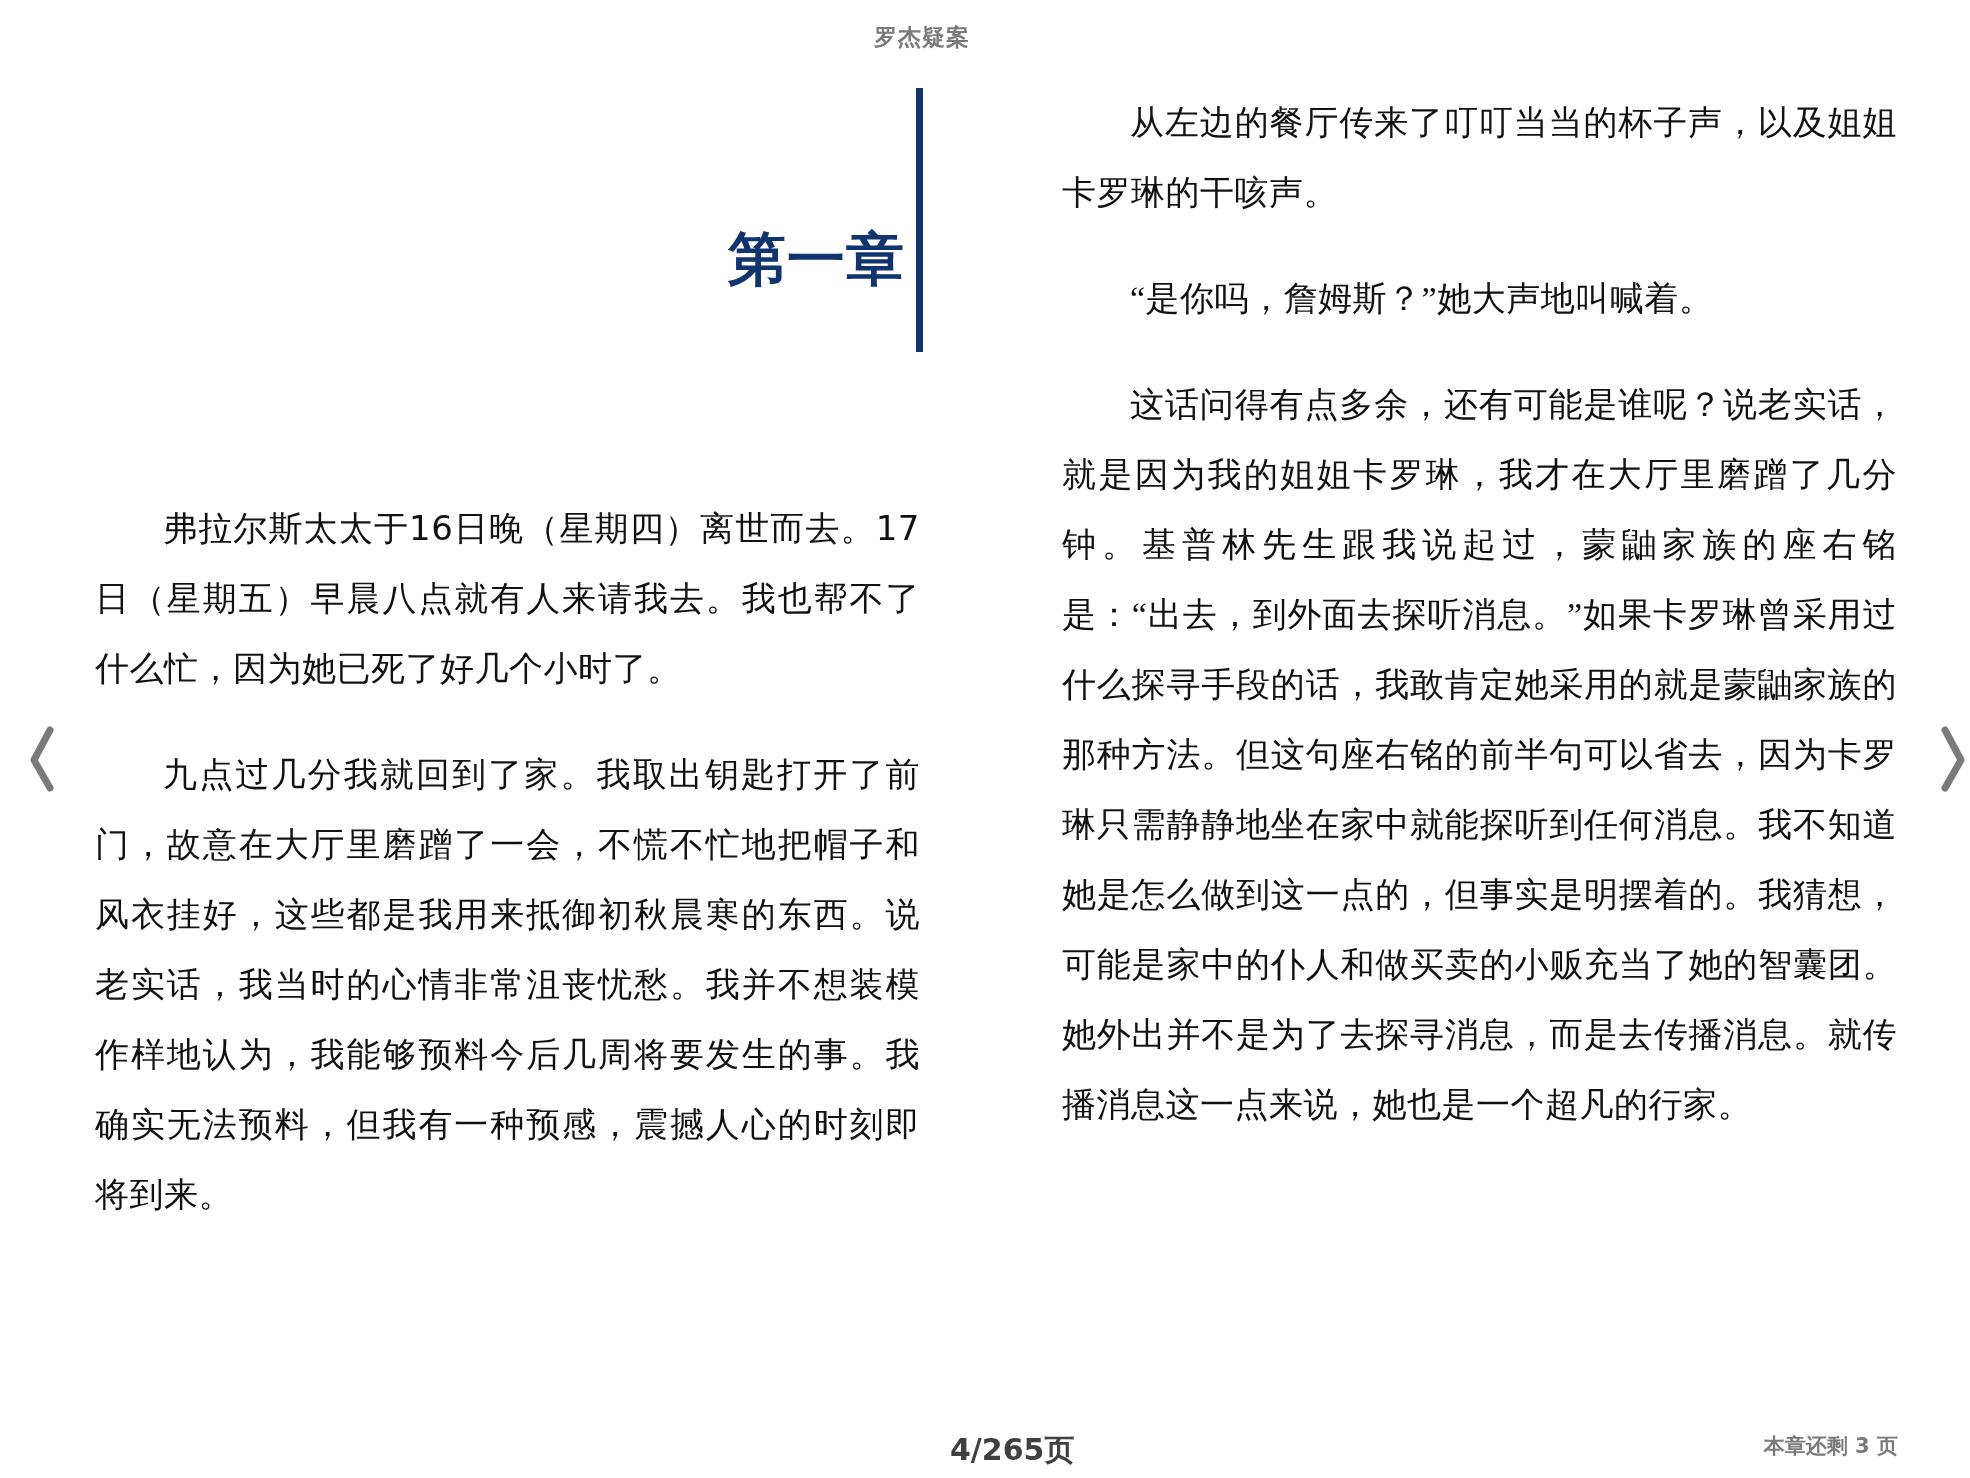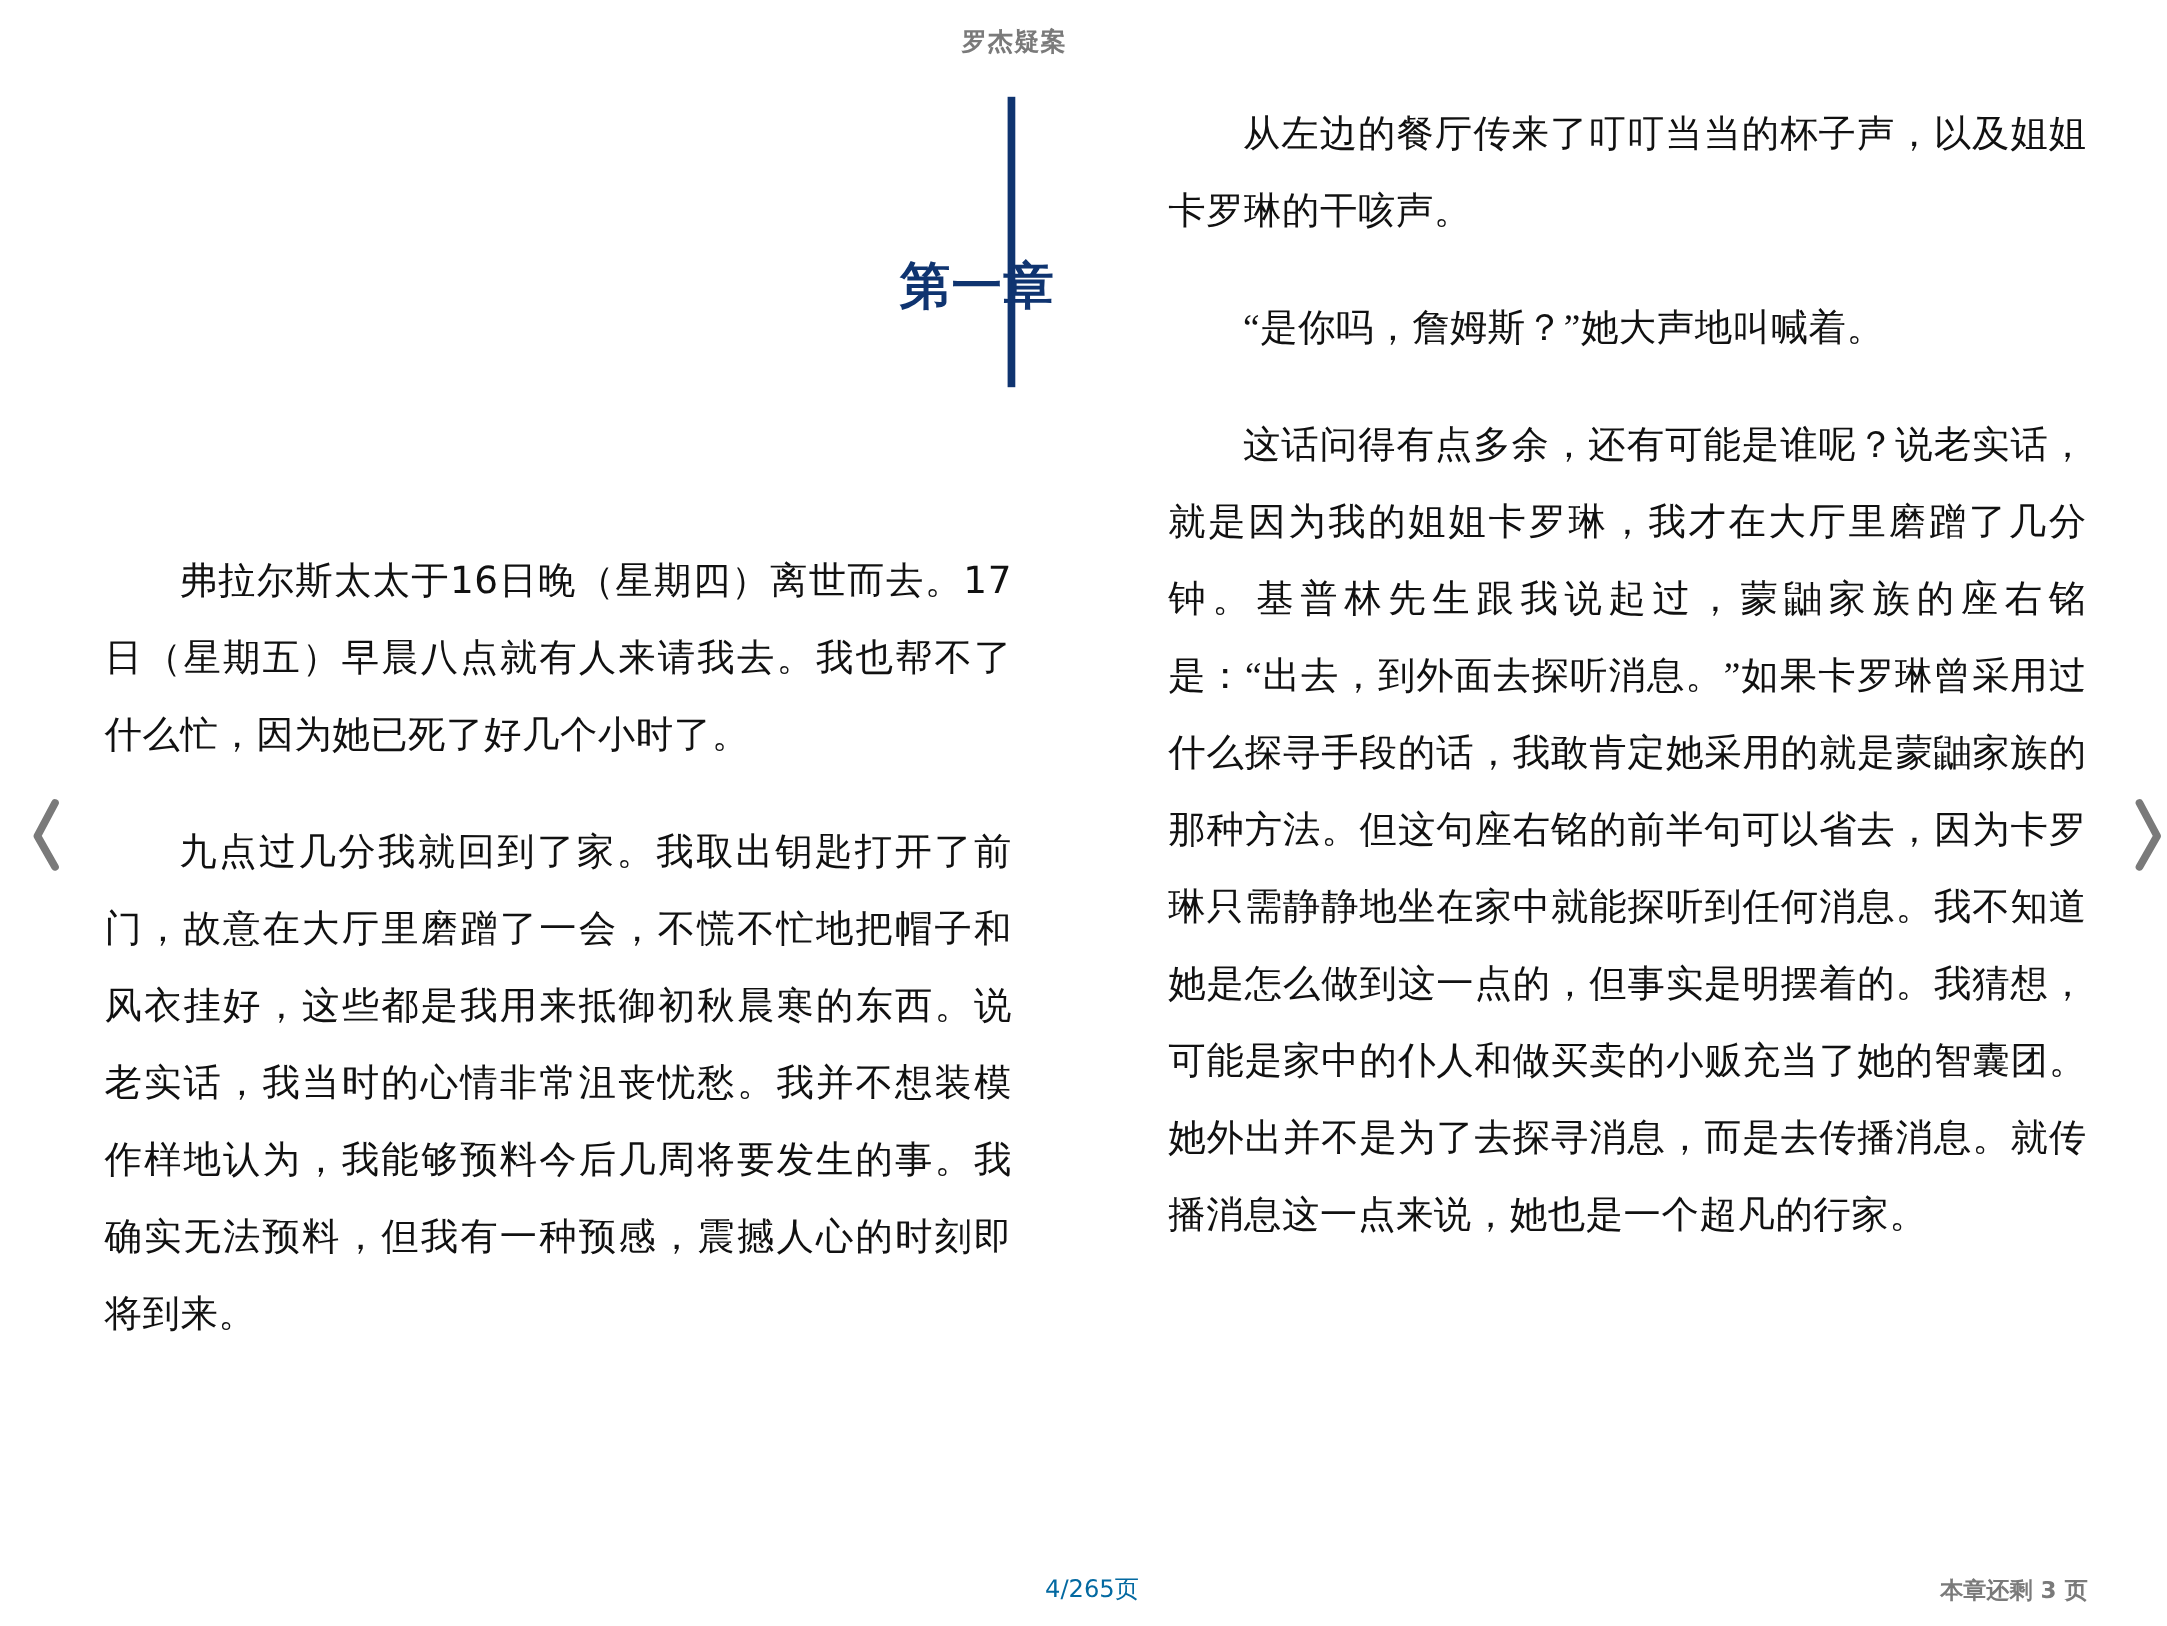--- a/index.html
+++ b/index.html
@@ -15,34 +15,34 @@
     position:absolute; top:722px; width:40px; height:70px; cursor:pointer;
   }
   .nav-prev { left:20px; }
   .nav-next { left:1935px; }
   .nav-arrow svg { width:40px; height:70px; }
 
   .chapter-bar {
     position:absolute; left:916px; top:88px; width:7px; height:264px; background:#0f3470;
   }
   .chapter-heading {
-    position:absolute; right:1011px; top:228px; text-align:right;
+    position:absolute; right:1065px; top:228px; text-align:right;
     font-family:"DejaVu Serif","Liberation Serif",serif; font-weight:bold;
-    color:#0f3470; font-size:46px; line-height:62px; letter-spacing:1px;
+    color:#0f3470; font-size:58px; line-height:62px; letter-spacing:1px;
   }
   .para {
     font-size:34px; line-height:70px; margin:0; text-indent:2em; letter-spacing:0.5px;
     text-align:justify;
   }
   .left-body { position:absolute; top:493px; left:95px; width:825px; }
   .right-body { position:absolute; top:88px; left:1062px; width:835px;font-family:Liberation Serif, serif; }
   .gap { height:36px; }
 
   .footer-page {
-    position:absolute; top:1430px; left:950px; font-size:22px; font-weight:normal; color:#0369a1;
+    position:absolute; top:1430px; left:950px; font-size:30px; font-weight:bold; color:#404040;
   }
   .footer-remaining {
     position:absolute; top:1432px; right:72px; font-size:21px; font-weight:bold; color:#7a7a7a;
   }
 </style>
 </head>
 <body>
 
 <div class="book-title">罗杰疑案</div>
 

